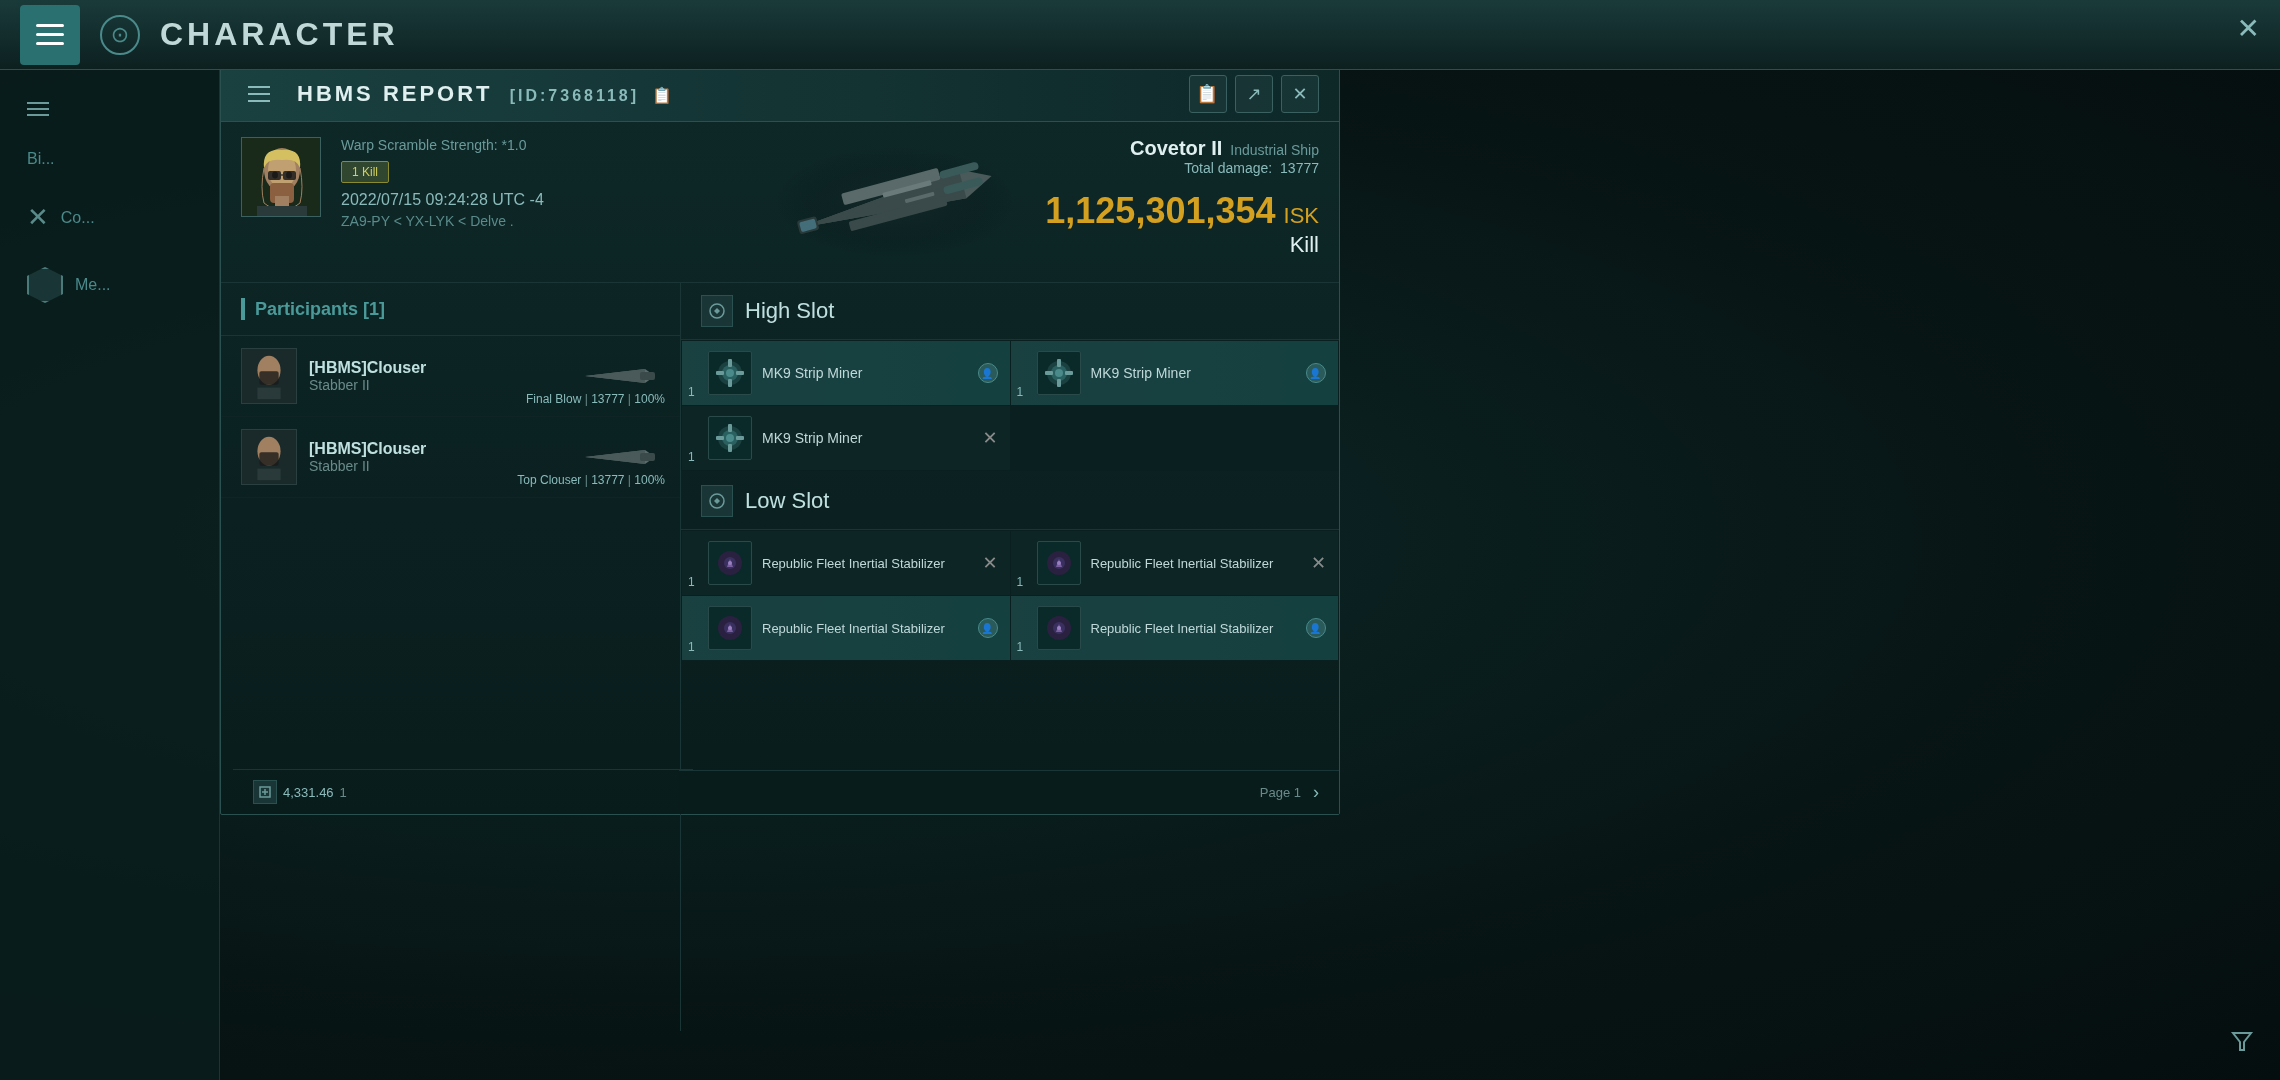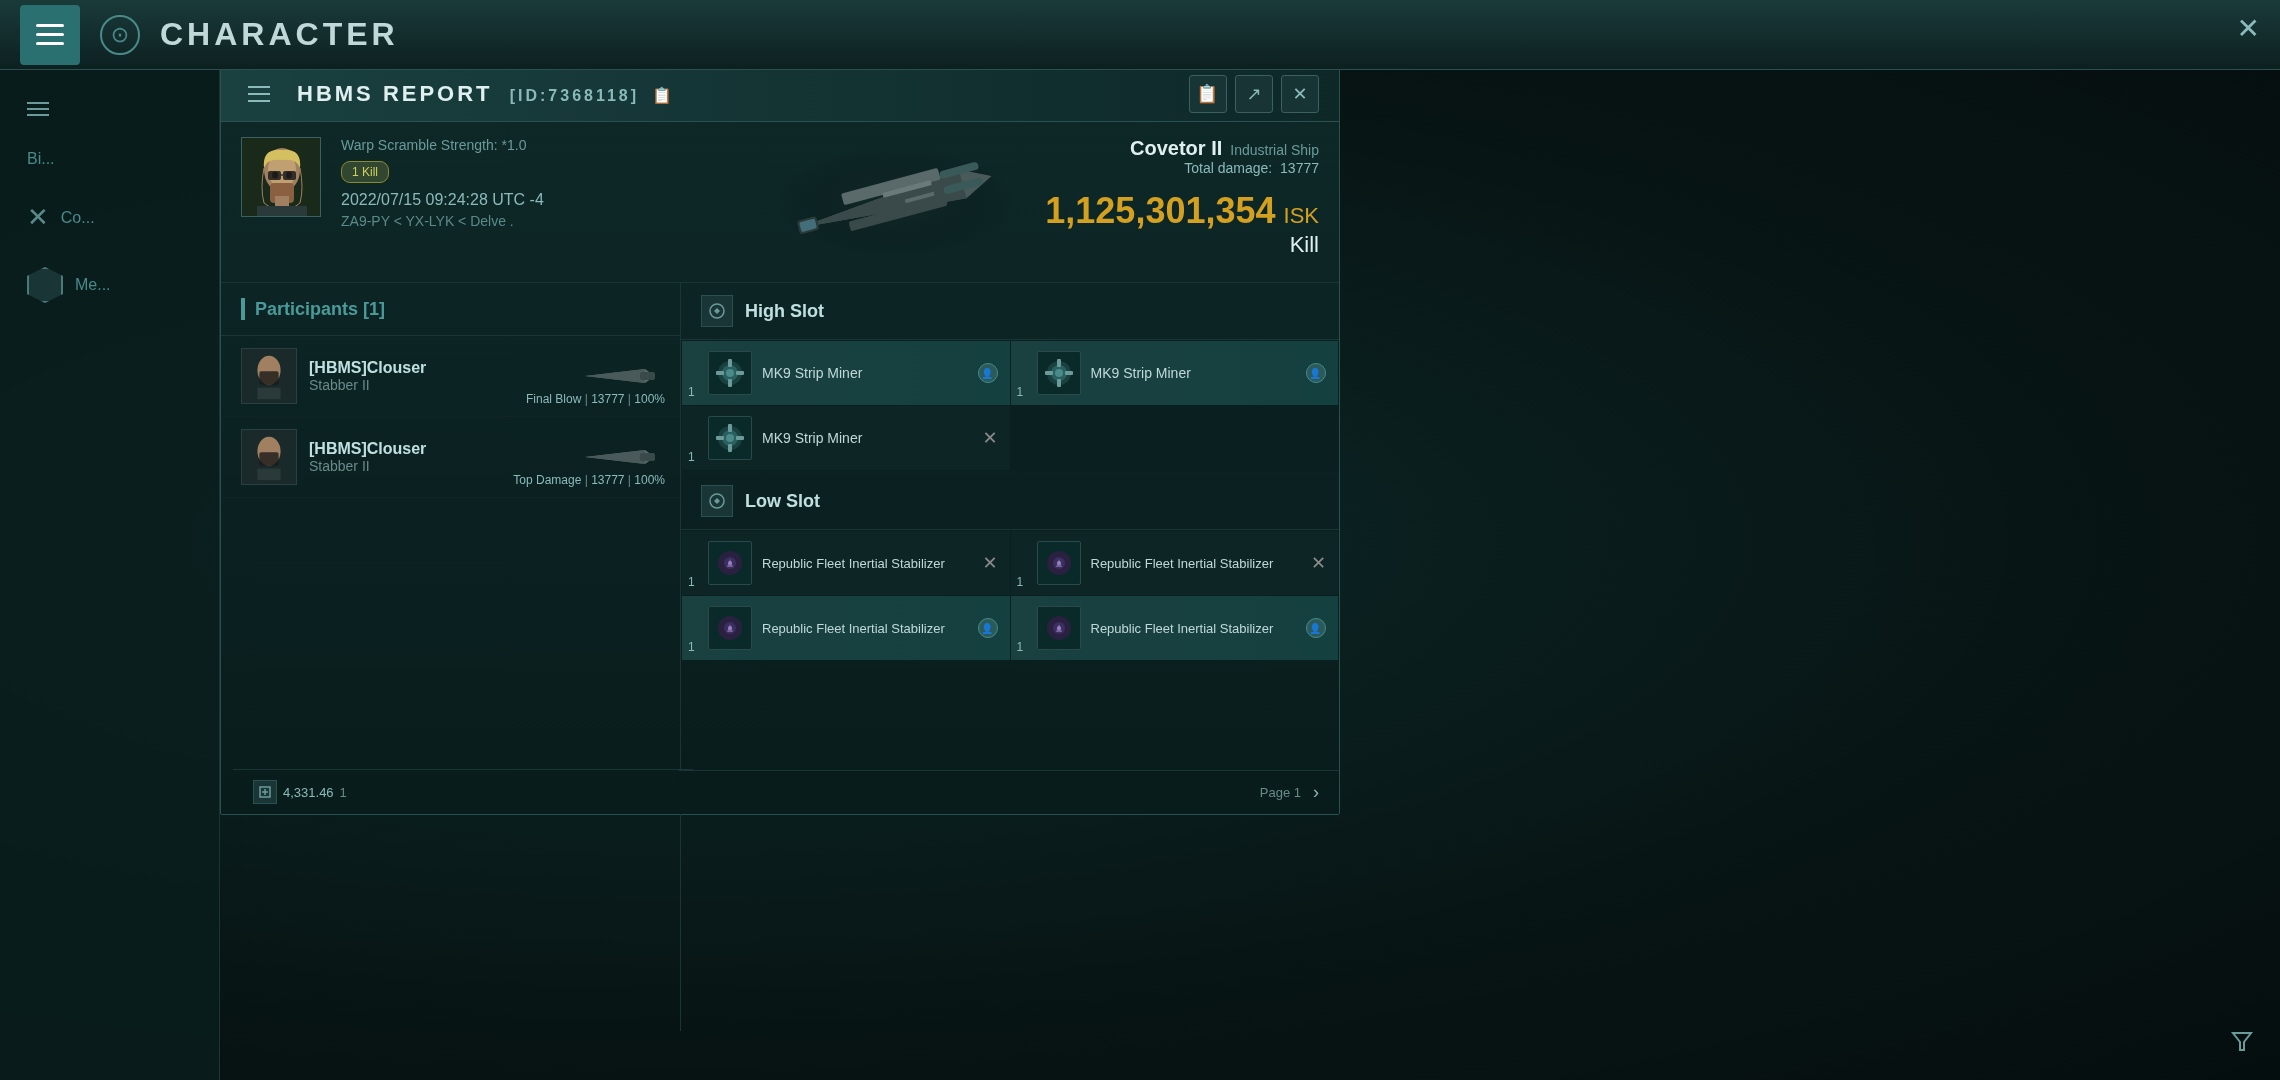--- a/index.html
+++ b/index.html
@@ -232,21 +232,21 @@
       color: #6a9a9a;
       margin-bottom: 8px;
     }
 
     .kill-badge {
       background: rgba(255,255,100,0.15);
       border: 1px solid #8a8a30;
       color: #d0d060;
       font-size: 12px;
       padding: 3px 10px;
-      border-radius: 9px;
+      border-radius: 2px;
       display: inline-block;
       margin-bottom: 8px;
     }
 
     .kill-datetime {
       font-size: 16px;
       color: #8ababa;
       margin-bottom: 4px;
     }
 
@@ -399,23 +399,23 @@
       background: #1a3535;
       border: 1px solid #2a5050;
       display: flex;
       align-items: center;
       justify-content: center;
       font-size: 16px;
       color: #6a9a9a;
     }
 
     .slot-title {
-      font-size: 18px;
+      font-size: 22px;
       color: #c0e0e0;
-      font-weight: 700;
+      font-weight: 400;
     }
 
     .slot-items-grid {
       display: grid;
       grid-template-columns: 1fr 1fr;
       gap: 1px;
       background: #0a1f1f;
       padding: 1px;
     }
 
@@ -698,21 +698,21 @@
           <div class="participant-ship">Stabber II</div>
         </div>
         <div class="participant-weapon">
           <svg width="80" height="30" viewBox="0 0 80 30">
             <path d="M5 15 L65 8 L75 15 L65 22 L5 15Z" fill="#5a6a6a"></path>
             <path d="M5 15 L65 8 L65 22Z" fill="#4a5a5a"></path>
             <rect x="60" y="11" width="15" height="8" rx="2" fill="#3a4a4a"></rect>
           </svg>
         </div>
         <div class="participant-meta">
-          <span>Top Damage</span>
+          <span>Top Clouser</span>
           | <span>13777</span>
           | <span>100%</span>
         </div>
       </div>
 
       <div style="padding:10px 20px;border-top:1px solid #1a3535;display:flex;align-items:center;gap:6px;position:absolute;bottom:0;left:12px;width:460px;">
         <div style="width:24px;height:24px;background:#1a3535;border:1px solid #2a5050;display:flex;align-items:center;justify-content:center;">
           <svg width="14" height="14" viewBox="0 0 14 14">
               <path d="M2 2 L12 2 L12 12 L2 12Z M4 7 L10 7 M7 4 L7 10" stroke="#6a9a9a" stroke-width="1.5" fill="none"></path>
             </svg>

